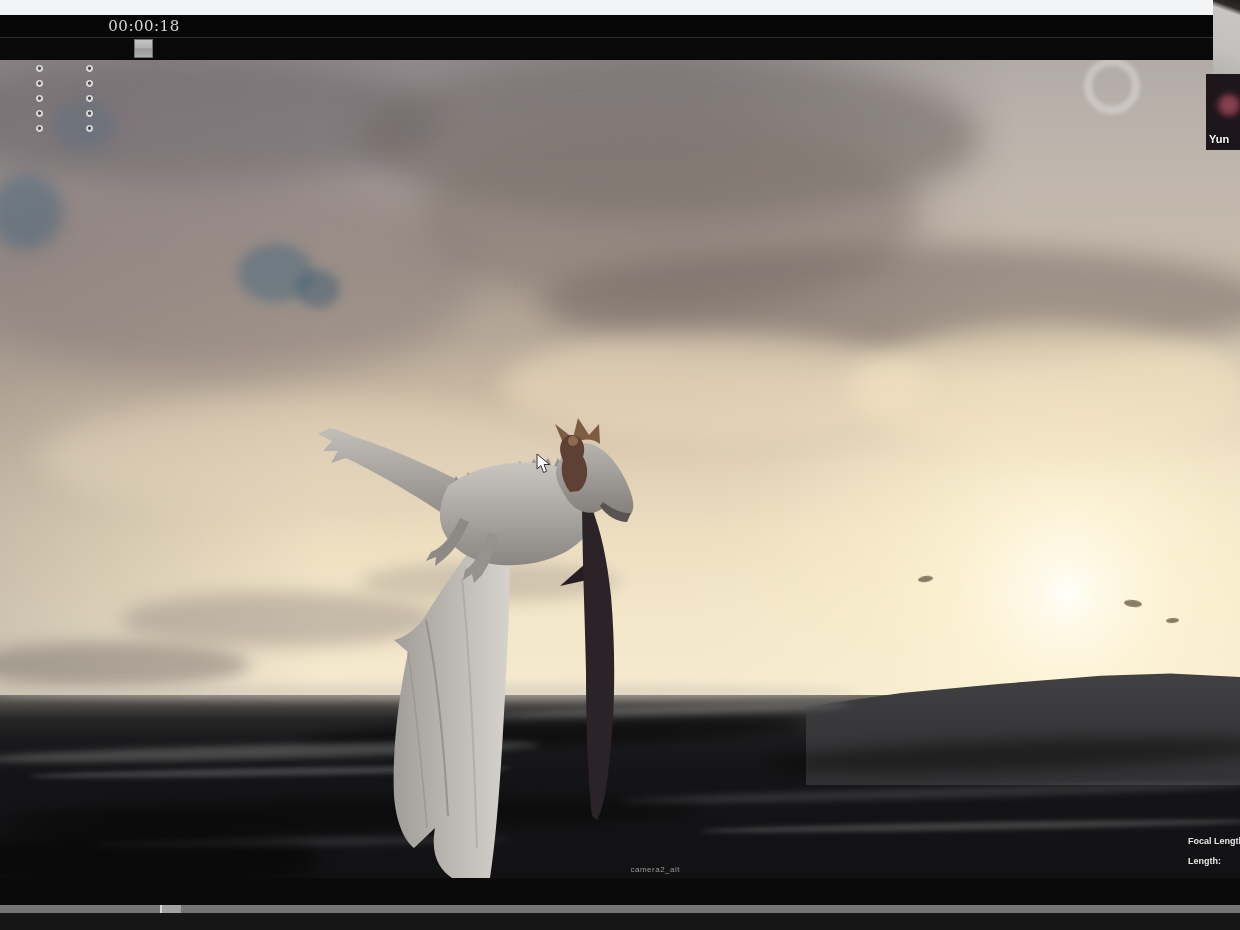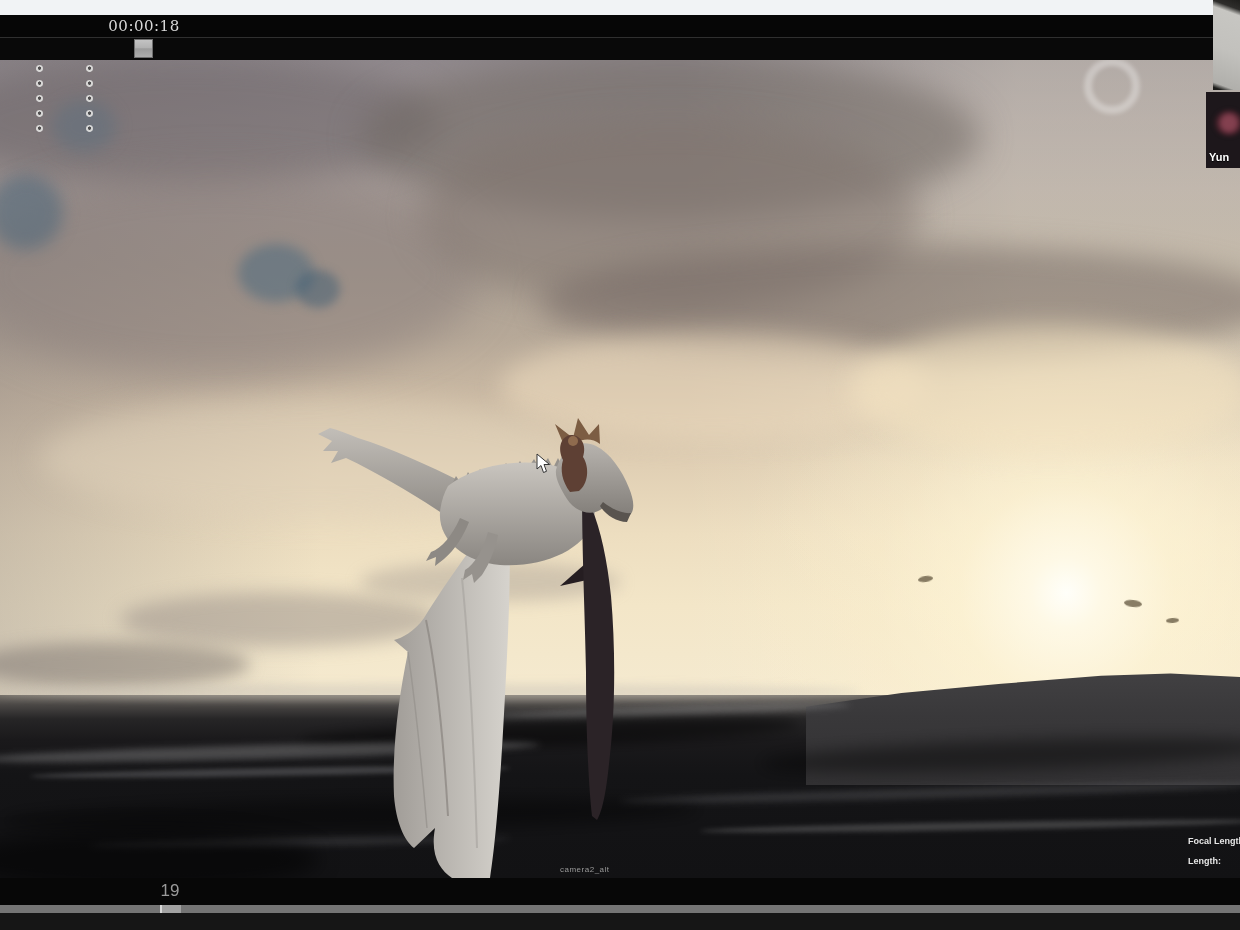--- a/index.html
+++ b/index.html
@@ -66,29 +66,29 @@
   .d4{left:-40px;top:770px;width:360px;height:60px;background:rgba(0,0,0,.5);filter:blur(10px);}
 
   .ring{position:absolute;left:1084px;top:-2px;width:56px;height:56px;border-radius:50%;
         border:8px solid rgba(255,255,255,.32);filter:blur(2px);box-sizing:border-box;}
   .dot{position:absolute;width:7px;height:7px;border-radius:50%;opacity:.85;
        background:radial-gradient(circle at 50% 45%, #4a4a4a 0 30%, #e8e8e6 34% 72%, rgba(232,232,230,0) 78%);}
 
   .dragon{position:absolute;left:300px;top:348px;width:420px;height:470px;}
   .cursor{position:absolute;left:536px;top:393px;width:16px;height:22px;}
 
-  .camera-label{position:absolute;left:560px;top:805px;width:120px;text-align:left;
+  .camera-label{position:absolute;left:560px;top:805px;width:120px;text-align:right;
        color:#9a9a9a;font-size:8px;letter-spacing:.5px;}
   .hud-focal{position:absolute;left:1188px;top:776px;color:#e6e6e6;font-size:9px;font-weight:bold;white-space:nowrap;}
   .hud-frame{position:absolute;left:1188px;top:796px;color:#e6e6e6;font-size:9px;font-weight:bold;white-space:nowrap;}
 
   
   .tile1{position:absolute;left:1213px;top:0;width:27px;height:90px;
      background:linear-gradient(200deg,#1f1e1c 0%,#2e2d2b 10%,#c7c6c2 16%,#c2c1bd 55%,#b0afab 92%,#1c1c1a 97%);}
-  .tile2{position:absolute;left:1206px;top:92px;width:34px;height:76px;background:#1d171b;overflow:hidden;}
+  .tile2{position:absolute;left:1206px;top:74px;width:34px;height:76px;background:#1d171b;overflow:hidden;}
   .tile2-blob{position:absolute;left:8px;top:18px;width:30px;height:26px;border-radius:50%;
      background:radial-gradient(circle at 50% 50%, #83404f 0 35%, rgba(90,35,48,.6) 60%, rgba(60,25,35,0) 80%);filter:blur(2px);}
   .tile2-name{position:absolute;left:3px;bottom:5px;color:#fff;font-size:11px;font-weight:bold;
      text-shadow:0 1px 1px #000;}
 
   
   .frame-bar{position:absolute;left:0;top:878px;width:1240px;height:27px;background:#070707;}
   .frame-number{position:absolute;left:150px;top:3px;width:40px;text-align:center;color:#9a9a9a;font-size:17px;}
   .timeline-track{position:absolute;left:0;top:905px;width:1240px;height:8px;background:#757575;}
   .playhead-handle{position:absolute;left:160px;top:0;width:21px;height:8px;background:#a2a2a2;
@@ -209,21 +209,18 @@
     <div class="hud-focal">Focal Length</div>
     <div class="hud-frame">Length:</div>
   </div>
 
   <div class="tile1"></div>
   <div class="tile2">
     <div class="tile2-blob"></div>
     <div class="tile2-name">Yun</div>
   </div>
 
-  <div class="frame-bar">
-    <div class="frame-number">19</div>
-  </div>
   <div class="timeline-track">
     <div class="playhead-handle"></div>
   </div>
   <div class="bottom-filler"></div>
 
 </div>
 
 </body></html>

